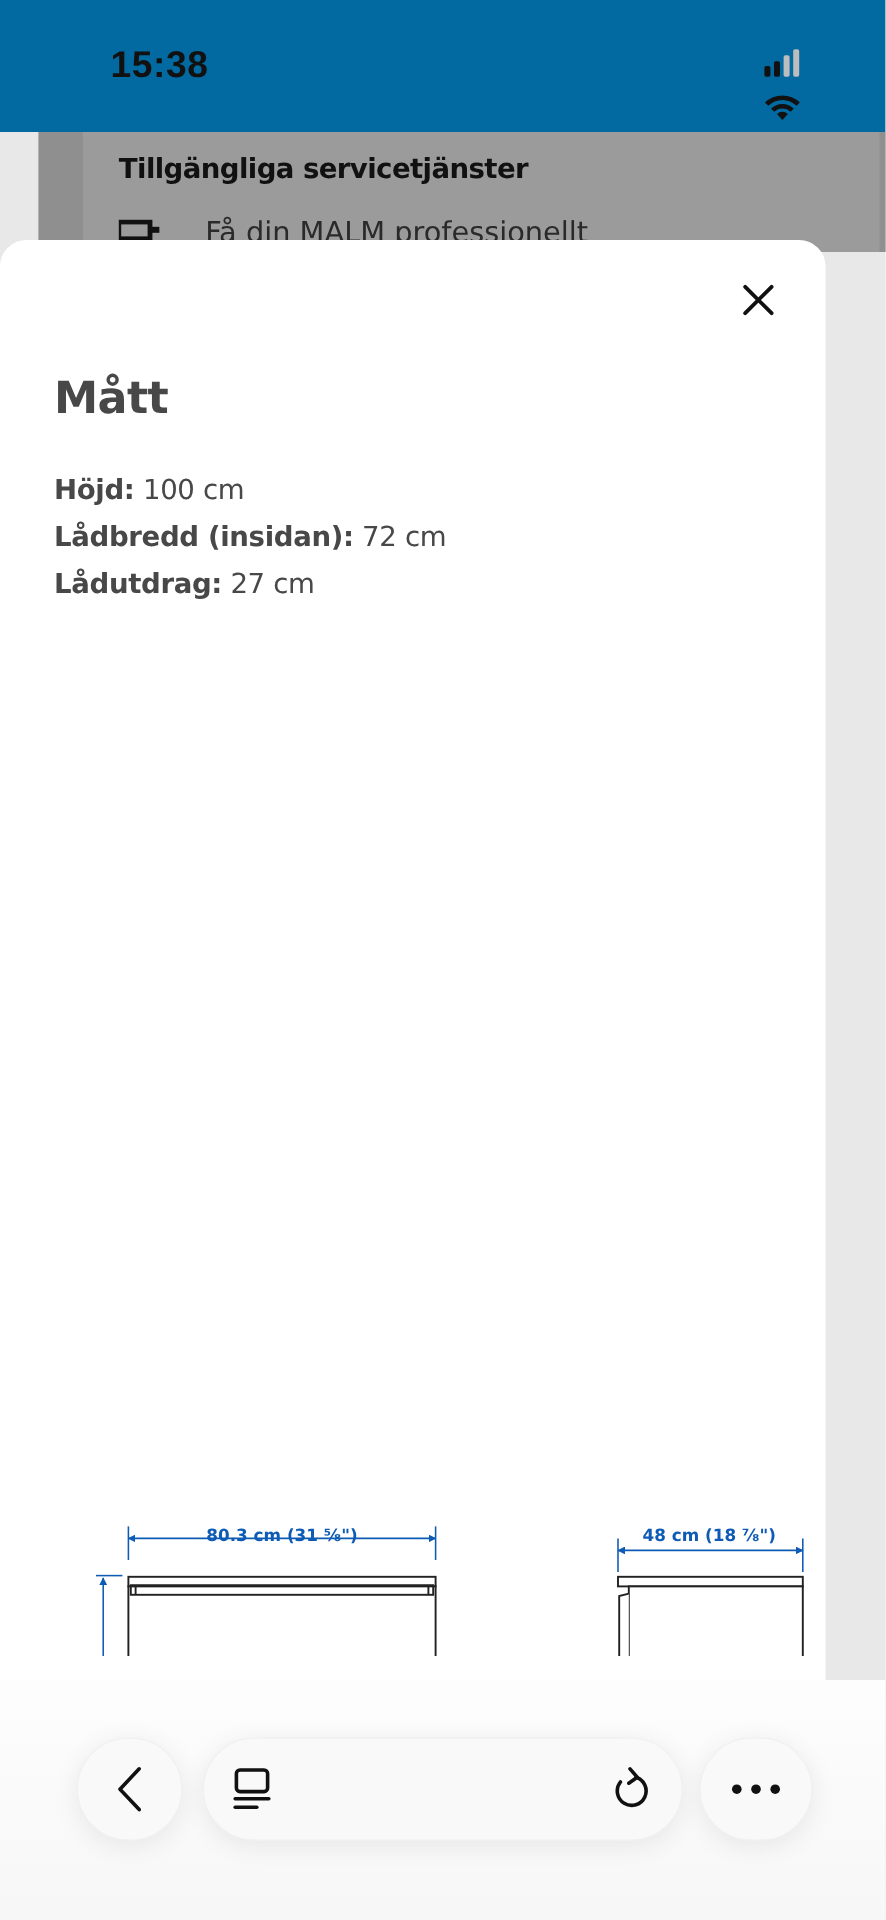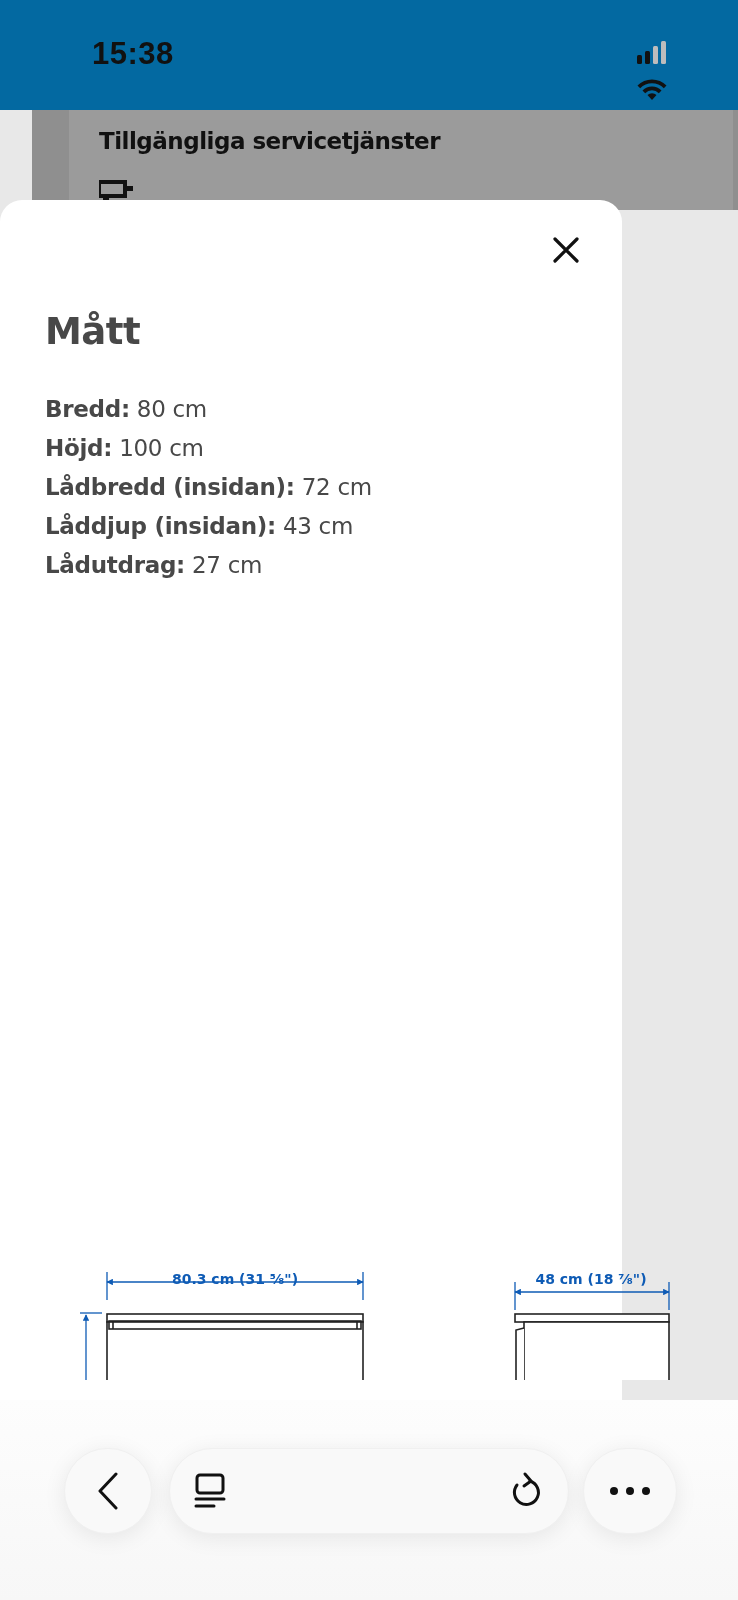--- a/index.html
+++ b/index.html
@@ -19,21 +19,21 @@
 
   
   .bg-page { position: absolute; left: 0; top: 110px; width: 738px; height: 100px; background: #8f8f8f; margin-left: 32px; }
   .bg-card { position: absolute; left: 37px; top: 0; width: 664px; height: 100px; background: #9b9b9b; }
   .bg-heading { position: absolute; left: 30px; top: 18px; font-family: "DejaVu Sans", sans-serif; font-weight: 700; font-size: 23px; color: #111; letter-spacing: -0.5px; }
   .bg-service { position: absolute; left: 30px; top: 70px; display: flex; align-items: center; gap: 38px; }
   .bg-service-icon { width: 34px; height: 22px; position: relative; }
   .bg-service-text { font-size: 24px; color: #2a2a2a; }
 
   
-  .sheet { position: absolute; left: 0; top: 200px; width: 622px; height: 1400px; background: #fff; border-radius: 22px 22px 0 0; }
+  .sheet { position: absolute; left: 0; top: 200px; width: 688px; height: 1400px; background: #fff; border-radius: 22px 22px 0 0; }
   .close-btn { position: absolute; right: 36px; top: 30px; width: 40px; height: 40px; display: flex; align-items: center; justify-content: center; cursor: pointer; }
   .sheet-title { position: absolute; left: 45px; top: 110px; font-family: "DejaVu Sans", sans-serif; font-weight: 700; font-size: 37px; color: #484848; letter-spacing: -0.5px; }
 
   .dims { position: absolute; left: 45px; top: 190px; list-style: none; }
   .dims li { font-size: 23px; line-height: 39px; color: #484848; letter-spacing: -0.3px; white-space: nowrap; }
   .dims .k { font-weight: 700; }
 
   .illustration { position: absolute; left: 0; top: 520px; width: 738px; height: 660px; }
   .illustration svg text { font-family: "DejaVu Sans", sans-serif; font-weight: 700; fill: #0e5bb5; }
 
@@ -74,38 +74,37 @@
 
 <div class="bg-page">
   <div class="bg-card">
     <div class="bg-heading">Tillgängliga servicetjänster</div>
     <div class="bg-service">
       <svg class="bg-service-icon" width="34" height="22" viewBox="0 0 34 22">
         <rect x="0" y="2" width="26" height="14" fill="none" stroke="#111" stroke-width="4"></rect>
         <rect x="26" y="6" width="8" height="5" fill="#111"></rect>
         <rect x="4" y="16" width="6" height="6" fill="#111"></rect>
       </svg>
+      <span class="bg-service-text">Få din MALM professionellt</span>
     </div>
   </div>
 </div>
 
 <div class="sheet">
   <div class="close-btn">
     <svg width="28" height="28" viewBox="0 0 28 28">
       <path d="M3 3 L25 25 M25 3 L3 25" stroke="#111" stroke-width="3.2" stroke-linecap="round"></path>
     </svg>
   </div>
 
   <h1 class="sheet-title">Mått</h1>
 
   <ul class="dims">
-    <li><span class="k">Bredd:</span> <span>80 cm</span></li>
     <li><span class="k">Höjd:</span> <span>100 cm</span></li>
     <li><span class="k">Lådbredd (insidan):</span> <span>72 cm</span></li>
-    <li><span class="k">Låddjup (insidan):</span> <span>43 cm</span></li>
     <li><span class="k">Lådutdrag:</span> <span>27 cm</span></li>
   </ul>
 
   <div class="illustration">
     <svg width="738" height="660" viewBox="0 200 738 660">
       <defs>
         <marker id="arr" viewBox="0 0 10 10" refX="9" refY="5" markerWidth="5" markerHeight="5" orient="auto-start-reverse">
           <path d="M0 0 L10 5 L0 10 Z" fill="#0e5bb5"></path>
         </marker>
       </defs>

